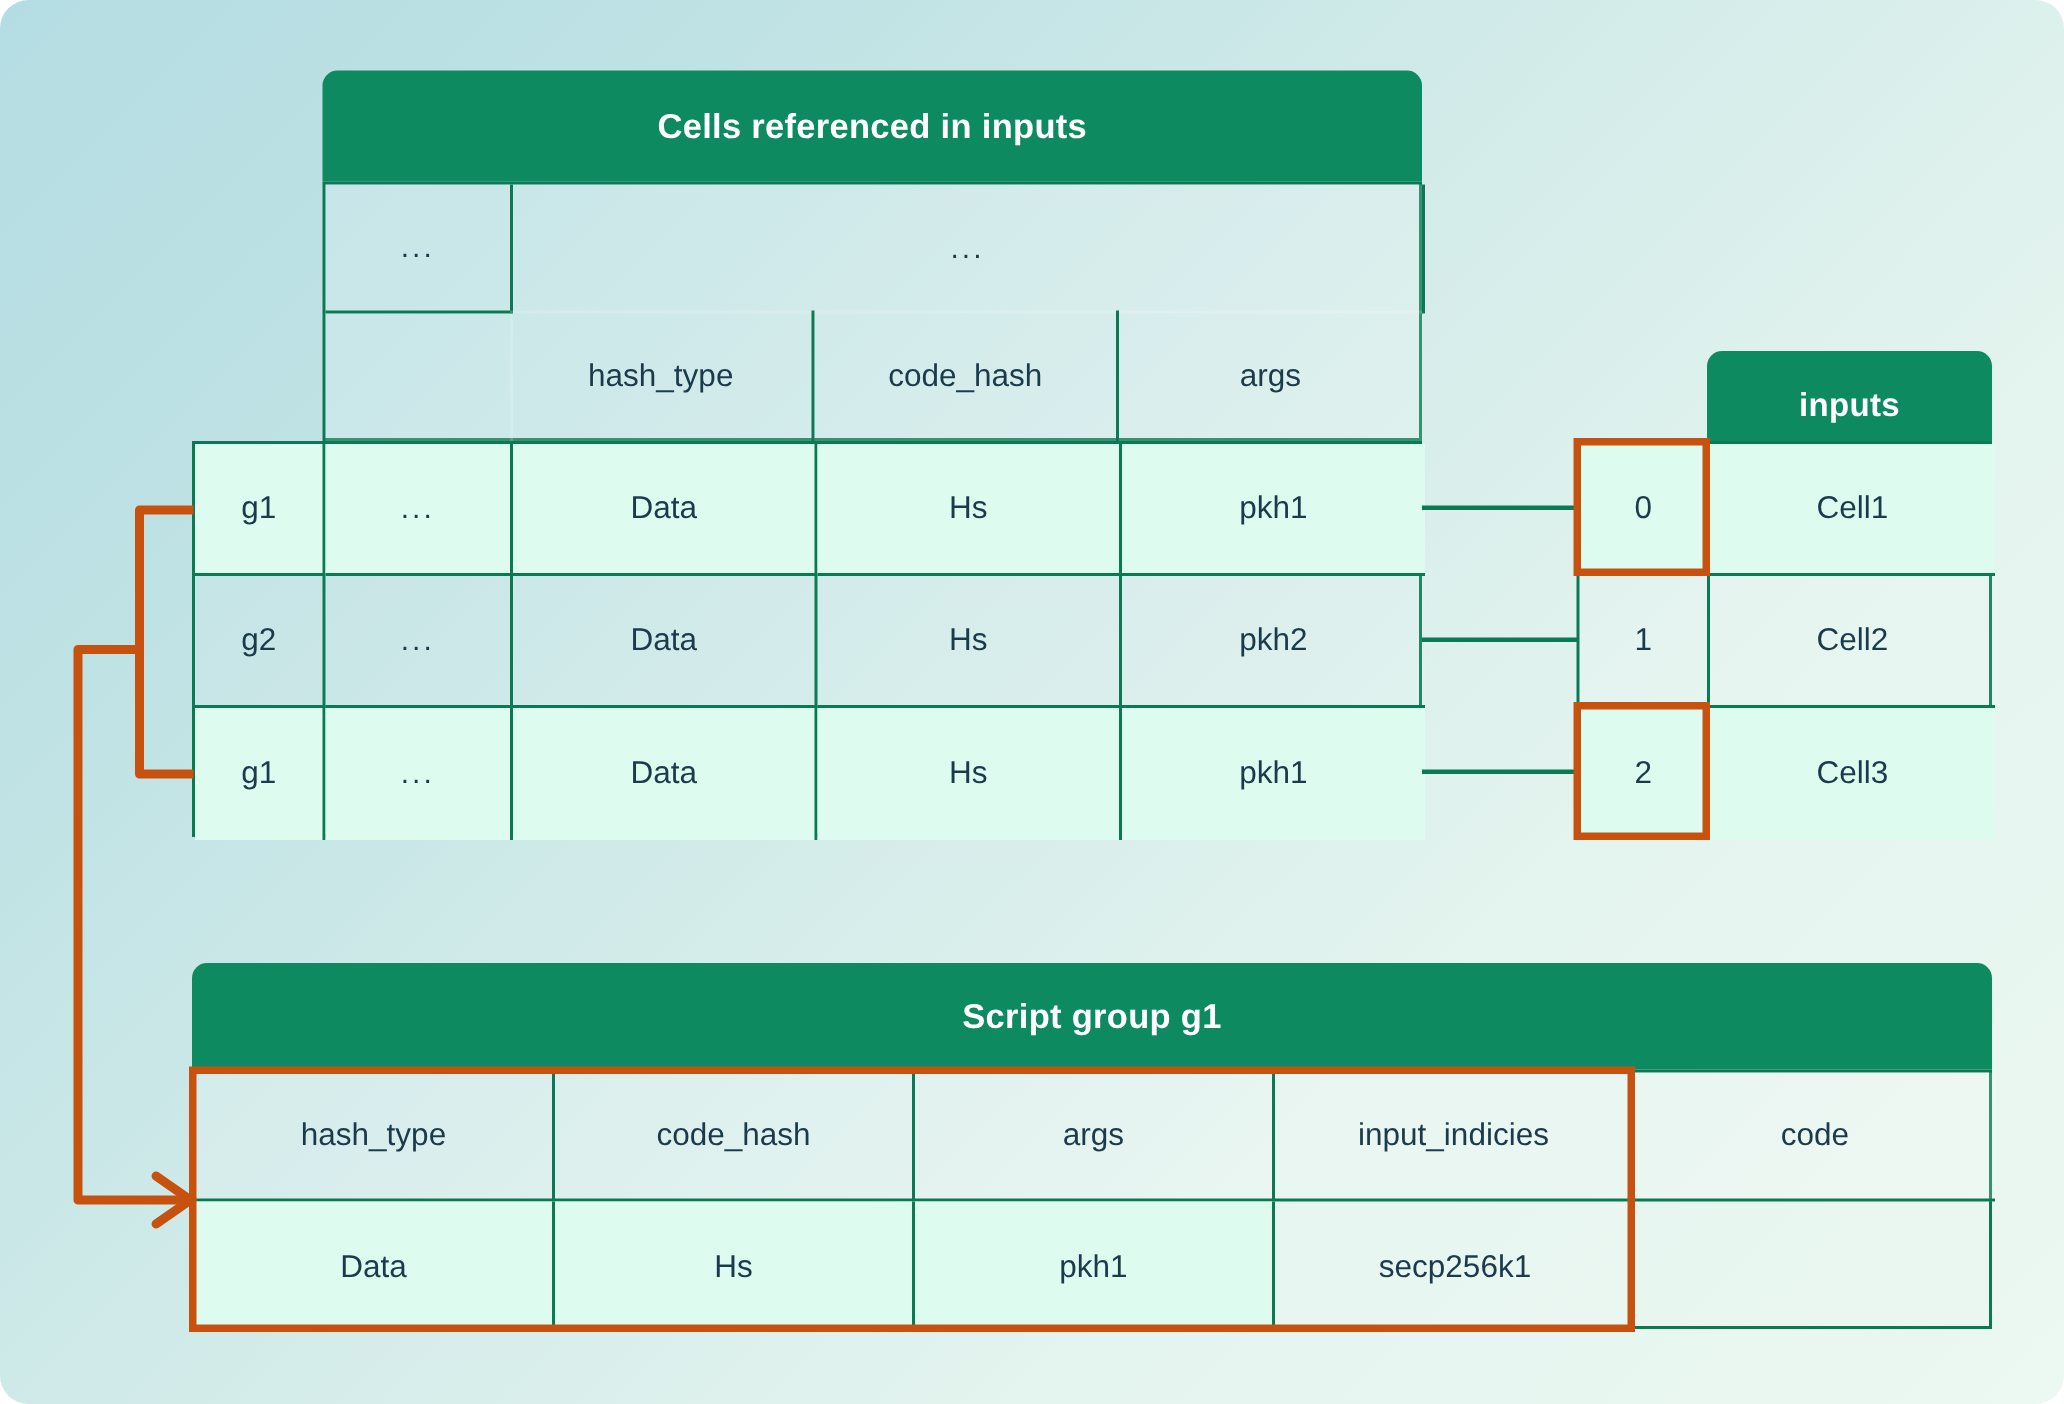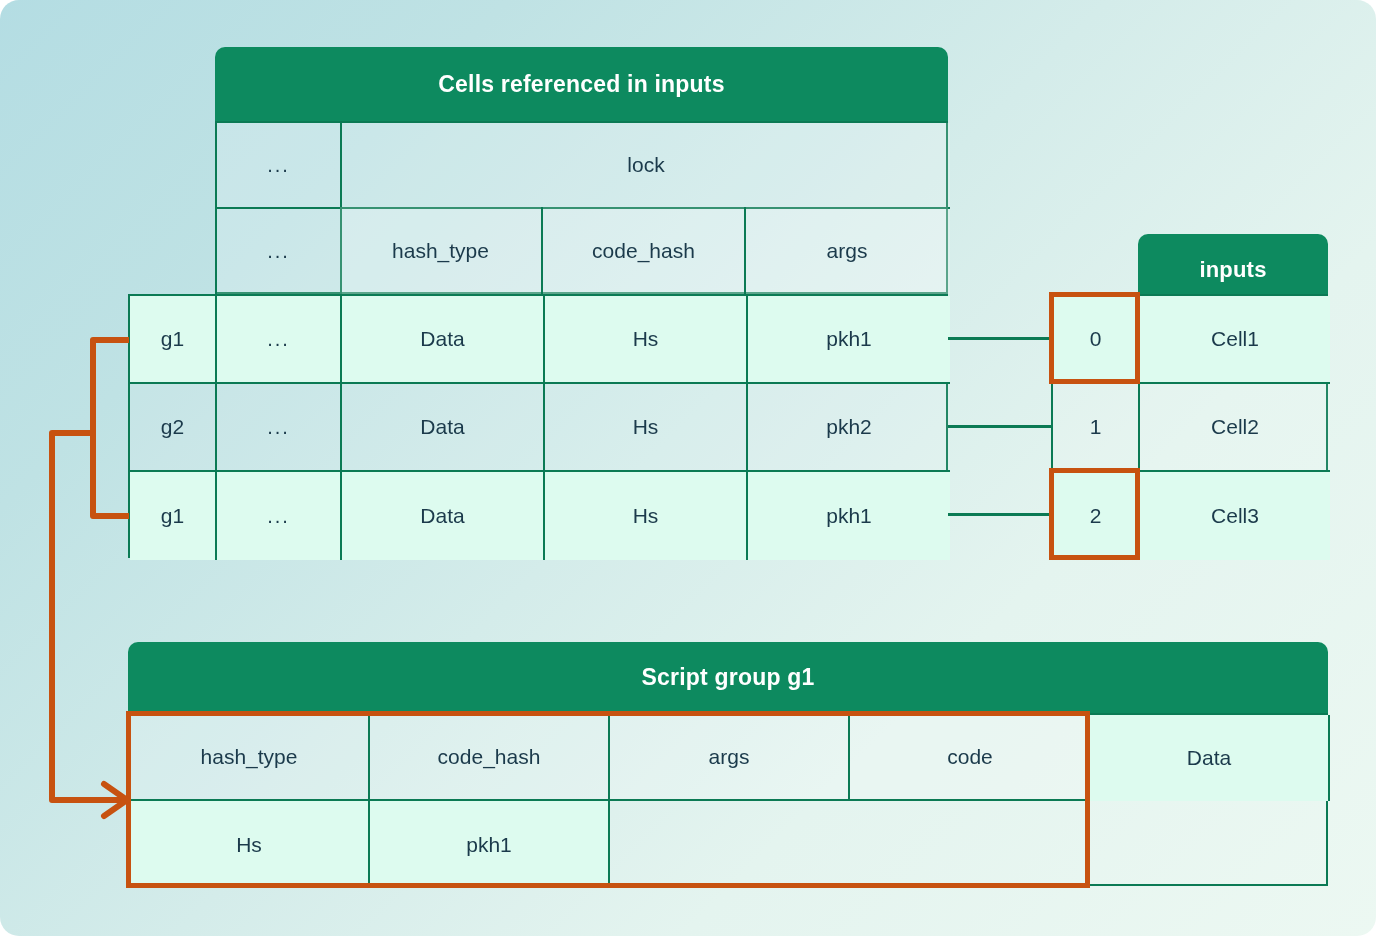--- a/index.html
+++ b/index.html
@@ -138,21 +138,20 @@
 </style>
 </head>
 <body>
 
 <div id="canvas">
 
   <div class="thead" id="cells-header">Cells referenced in inputs</div>
 
   <div class="grid" id="cells-grid">
     <div class="cell hdr ellip">...</div>
-    <div class="cell hdr lastcol">lock</div>
     <div class="cell hdr ellip lastrow">...</div>
     <div class="cell hdr lastcol lastrow"></div>
   </div>
 
   <div id="cells-sub">
     <div class="cell hdr">hash_type</div>
     <div class="cell hdr">code_hash</div>
     <div class="cell hdr lastcol">args</div>
   </div>
 
@@ -196,25 +195,27 @@
 
   <div class="hl" id="hl-idx0"></div>
   <div class="hl" id="hl-idx2"></div>
 
   <div class="thead" id="sg-header">Script group g1</div>
 
   <div class="grid" id="sg-grid">
     <div class="cell hdr">hash_type</div>
     <div class="cell hdr">code_hash</div>
     <div class="cell hdr">args</div>
+    <div class="cell hdr">input_indicies</div>
     <div class="cell hdr lastcol">code</div>
 
     <div class="cell light lastrow">Data</div>
     <div class="cell light lastrow">Hs</div>
     <div class="cell light lastrow">pkh1</div>
+    <div class="cell dim lastcol lastrow">secp256k1</div>
   </div>
 
   <div class="hl" id="hl-sg"></div>
 
   <svg id="bracket" viewBox="0 0 1376 936" xmlns="http://www.w3.org/2000/svg">
 
     <path d="M 129 340 L 93 340 L 93 516 L 129 516" fill="none" stroke="#c75210" stroke-width="6" stroke-linejoin="round" stroke-linecap="butt"></path>
 
     <path d="M 93 433 L 52 433 L 52 800 L 125 800" fill="none" stroke="#c75210" stroke-width="6" stroke-linejoin="round" stroke-linecap="butt"></path>
 

